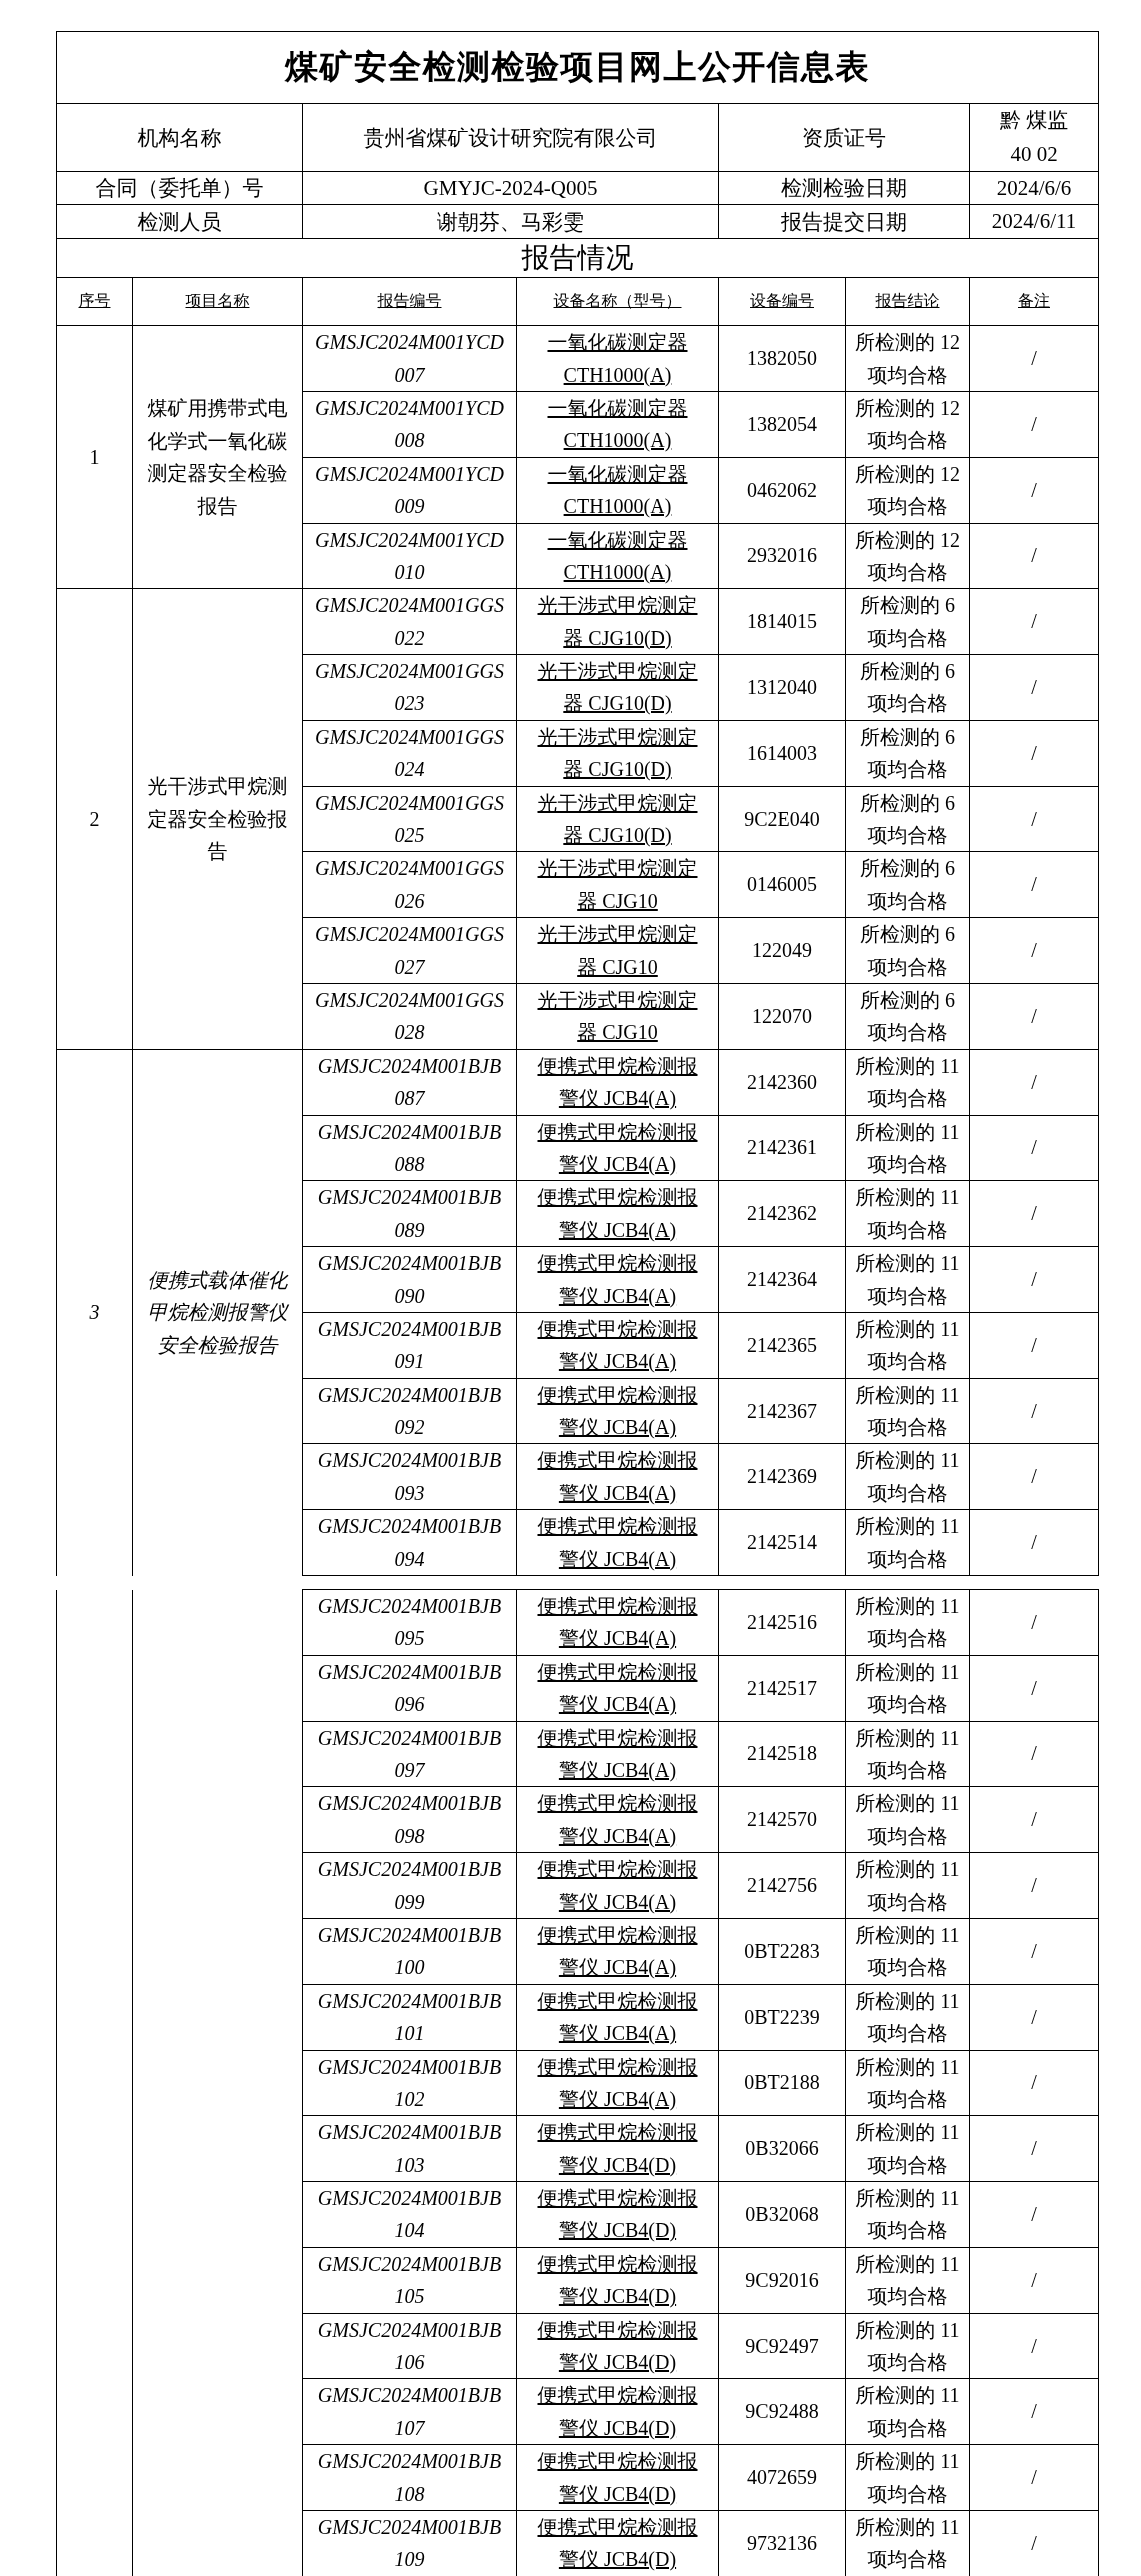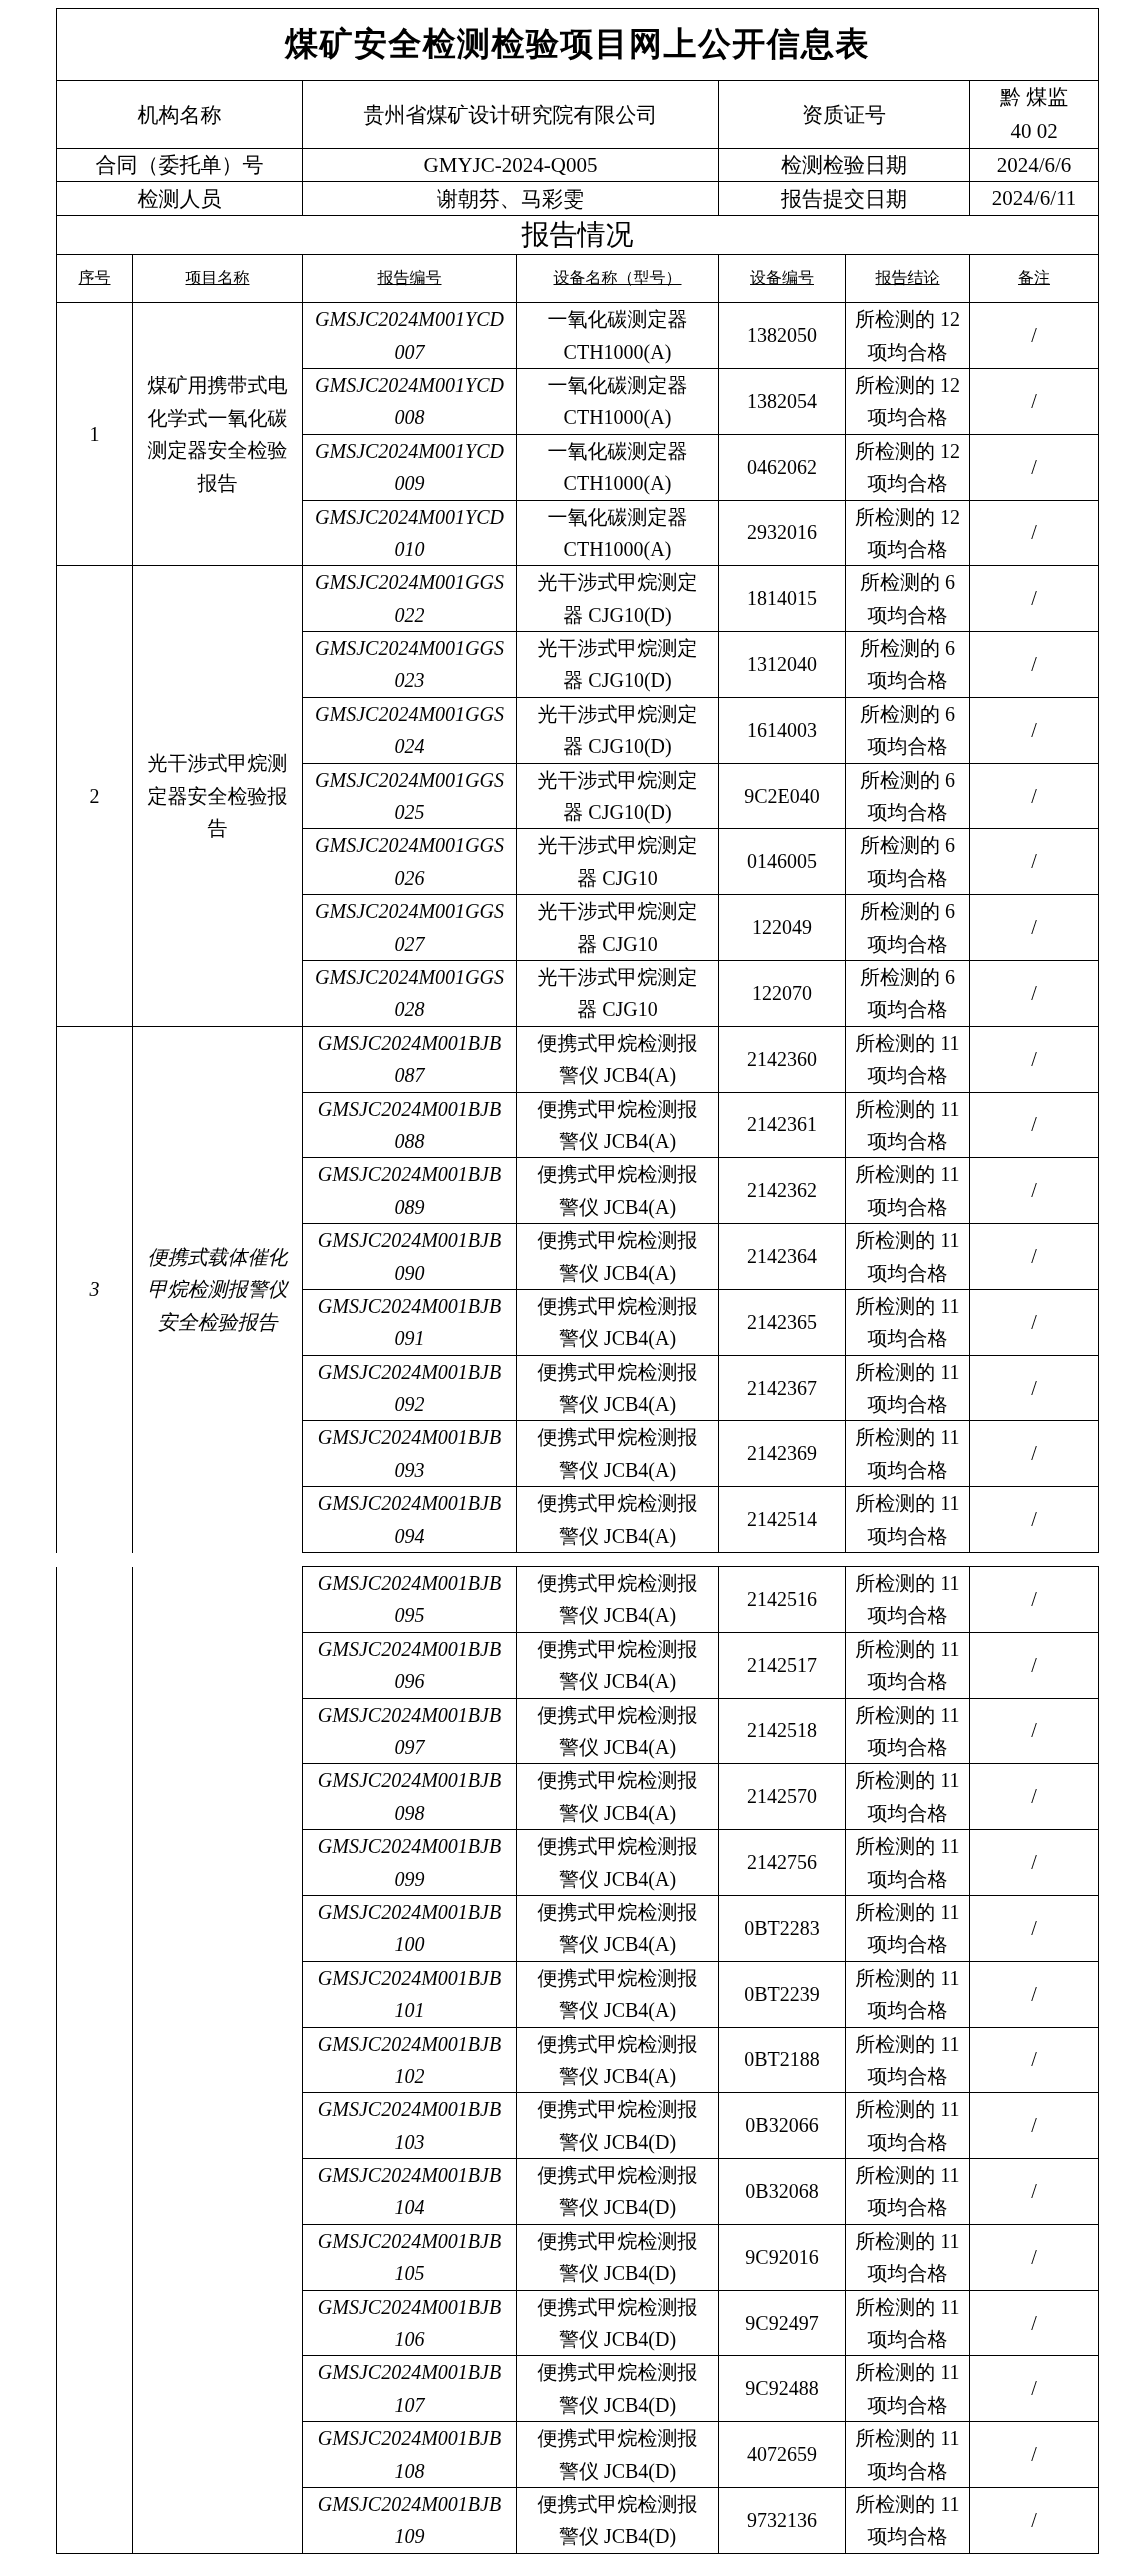--- a/index.html
+++ b/index.html
@@ -4,21 +4,21 @@
 <style>
   html,body{margin:0;padding:0;}
   body{
     width:1142px;
     min-height:2576px;
     background:#ffffff;
     font-family:"Liberation Serif","DejaVu Serif",serif;
     color:#000;
   }
   .page{
-    margin:8px 0 0 56px;
+    margin:31px 0 0 56px;
     width:1042px;
   }
   table.doc{
     border-collapse:collapse;
     table-layout:fixed;
     width:1042px;
   }
   td{
     border:1.4px solid #000;
     text-align:center;
@@ -37,21 +37,21 @@
   .info-row-2 td{height:32px;}
   .info-row-3 td{height:33px;}
   .info-cell{font-size:21px;}
   .section-banner td{height:33px;font-size:28px;}
   .col-head td{height:47px;font-size:16px;text-decoration:underline;}
   .pre{white-space:pre-line;line-height:1.6;}
   .b1row td{height:55px;}
   .b2row td{height:64px;}
   .inner{margin:0 auto;line-height:1.62;}
   .w-report{width:191px;word-break:break-all;font-style:italic;}
-  .w-device{width:179px;}
+  .w-device{width:179px;text-decoration:underline;}
   .w-concl{width:112px;}
   .w-project{width:146px;}
   .open-bottom{border-bottom:none;font-style:italic;}
   .open-top{border-top:none;}
   .page-gap{height:13px;}
 </style>
 </head>
 <body>
 
 <div class="page">

